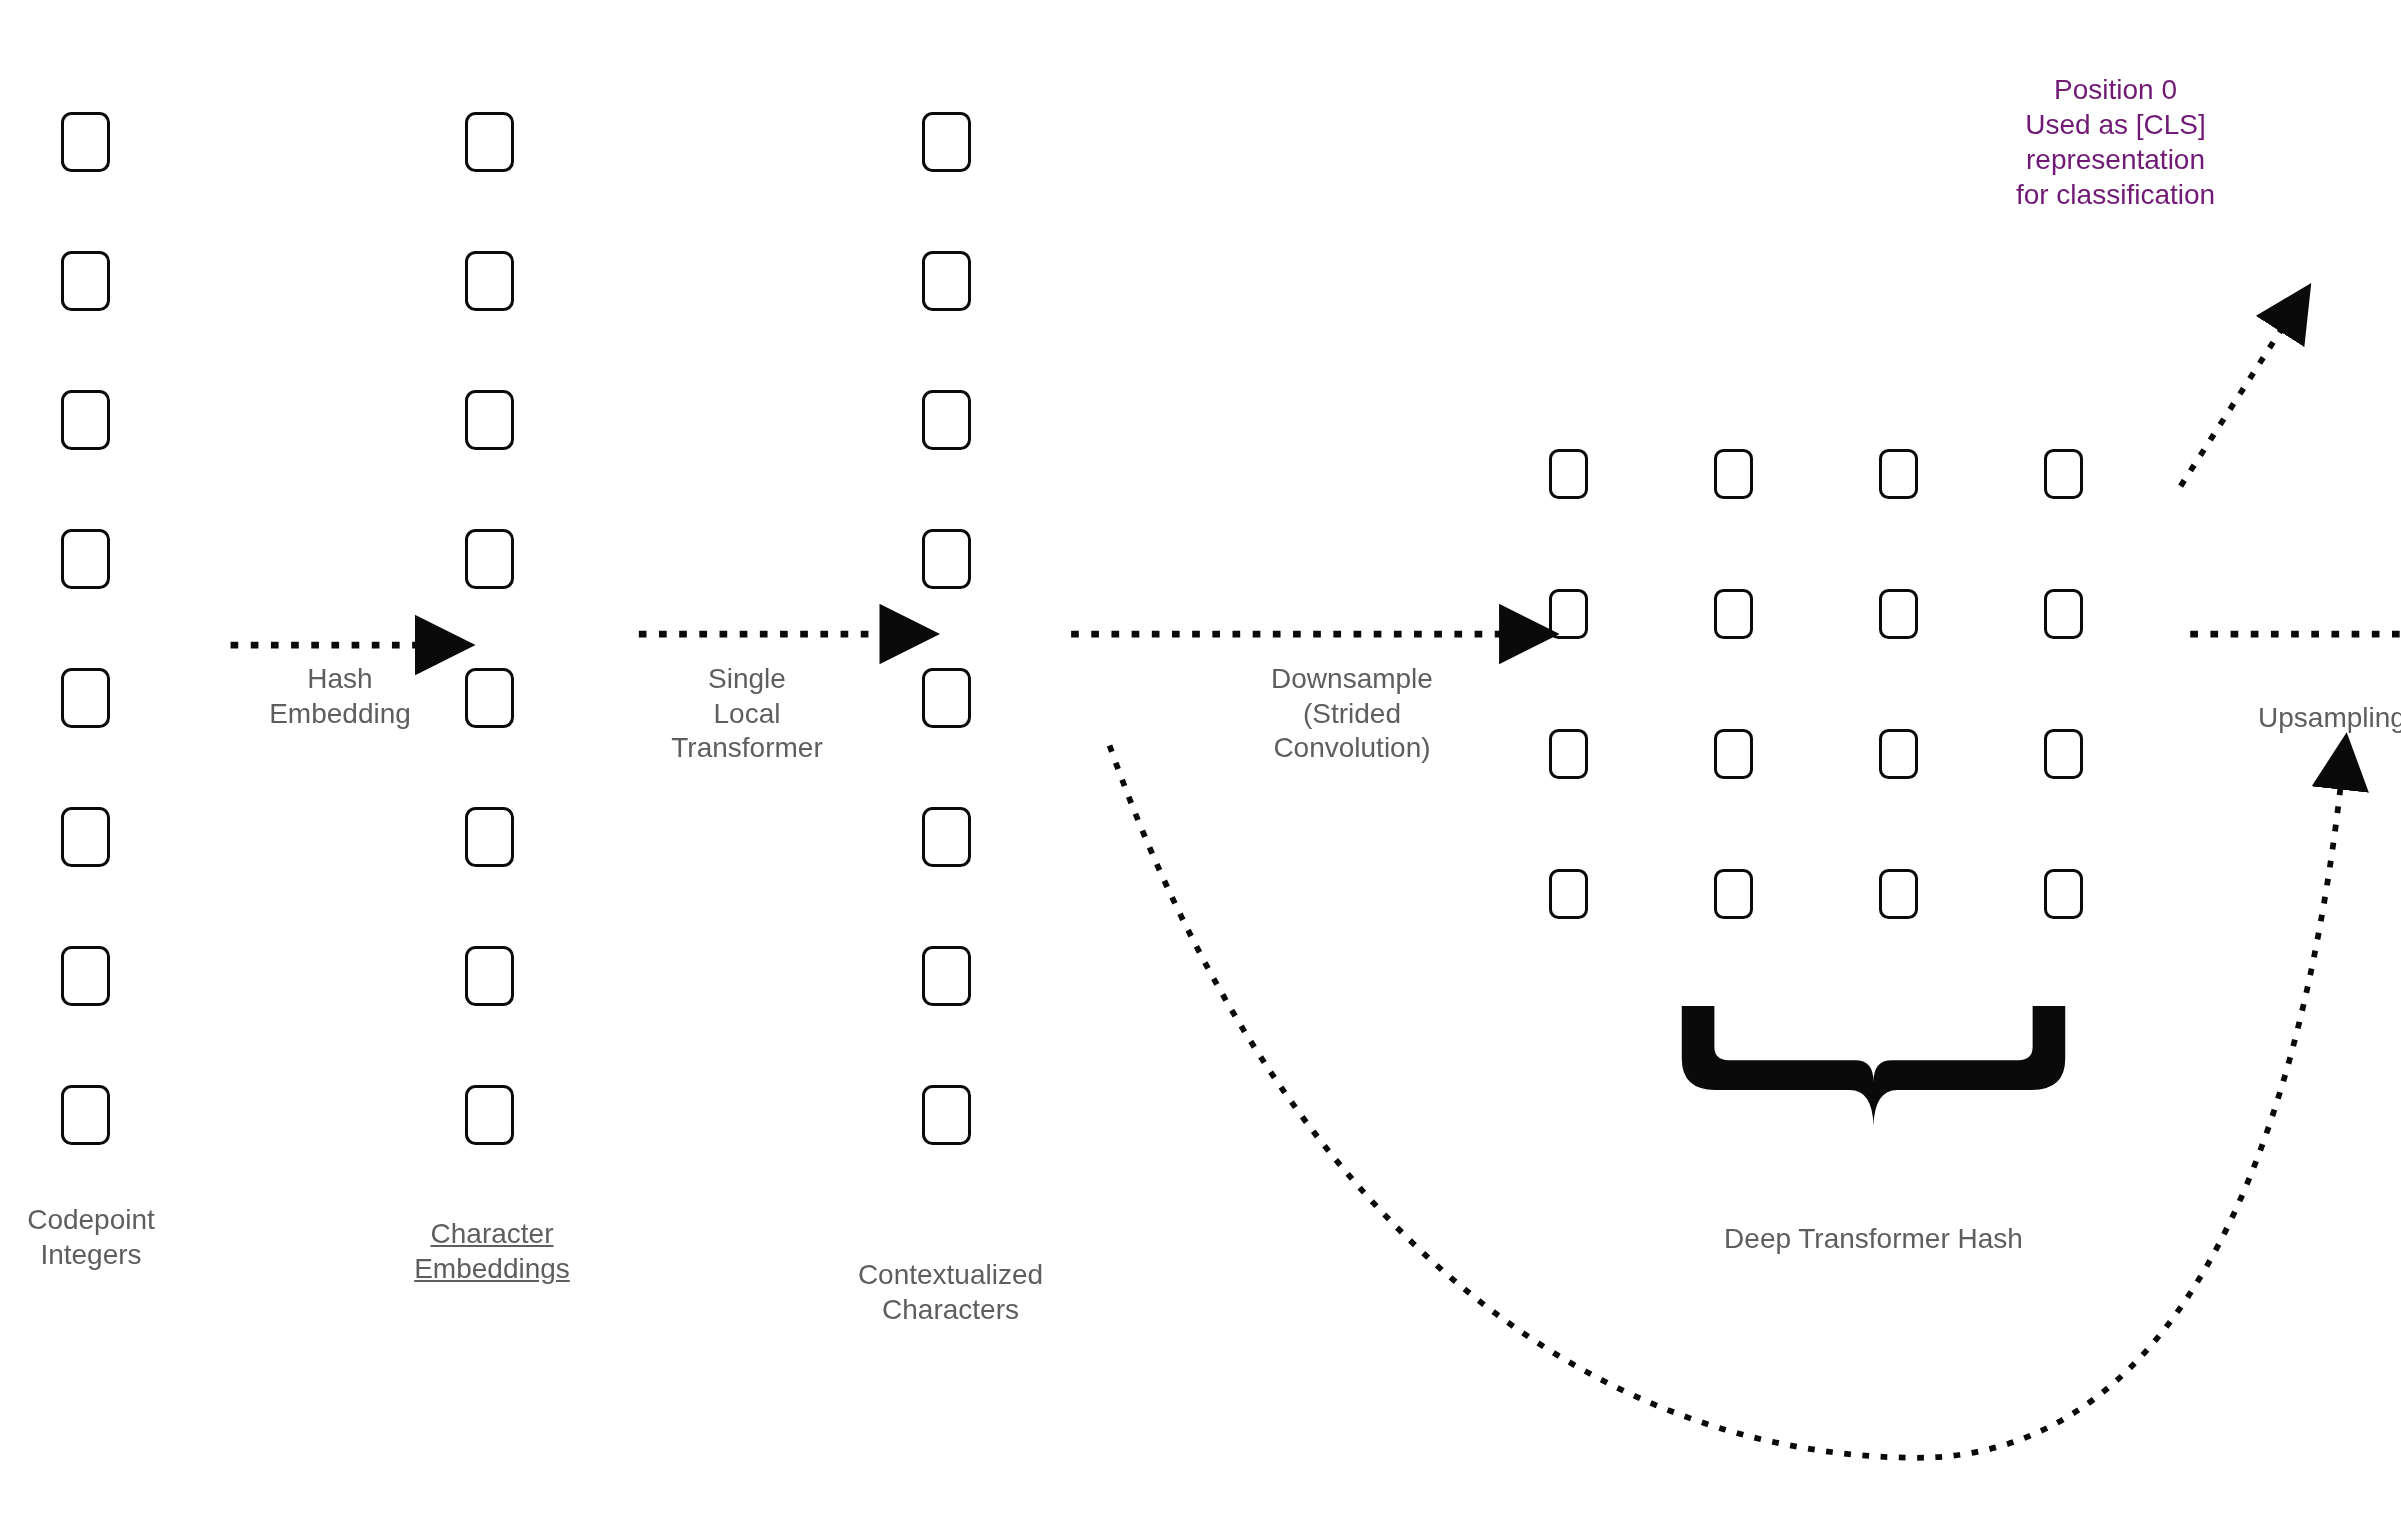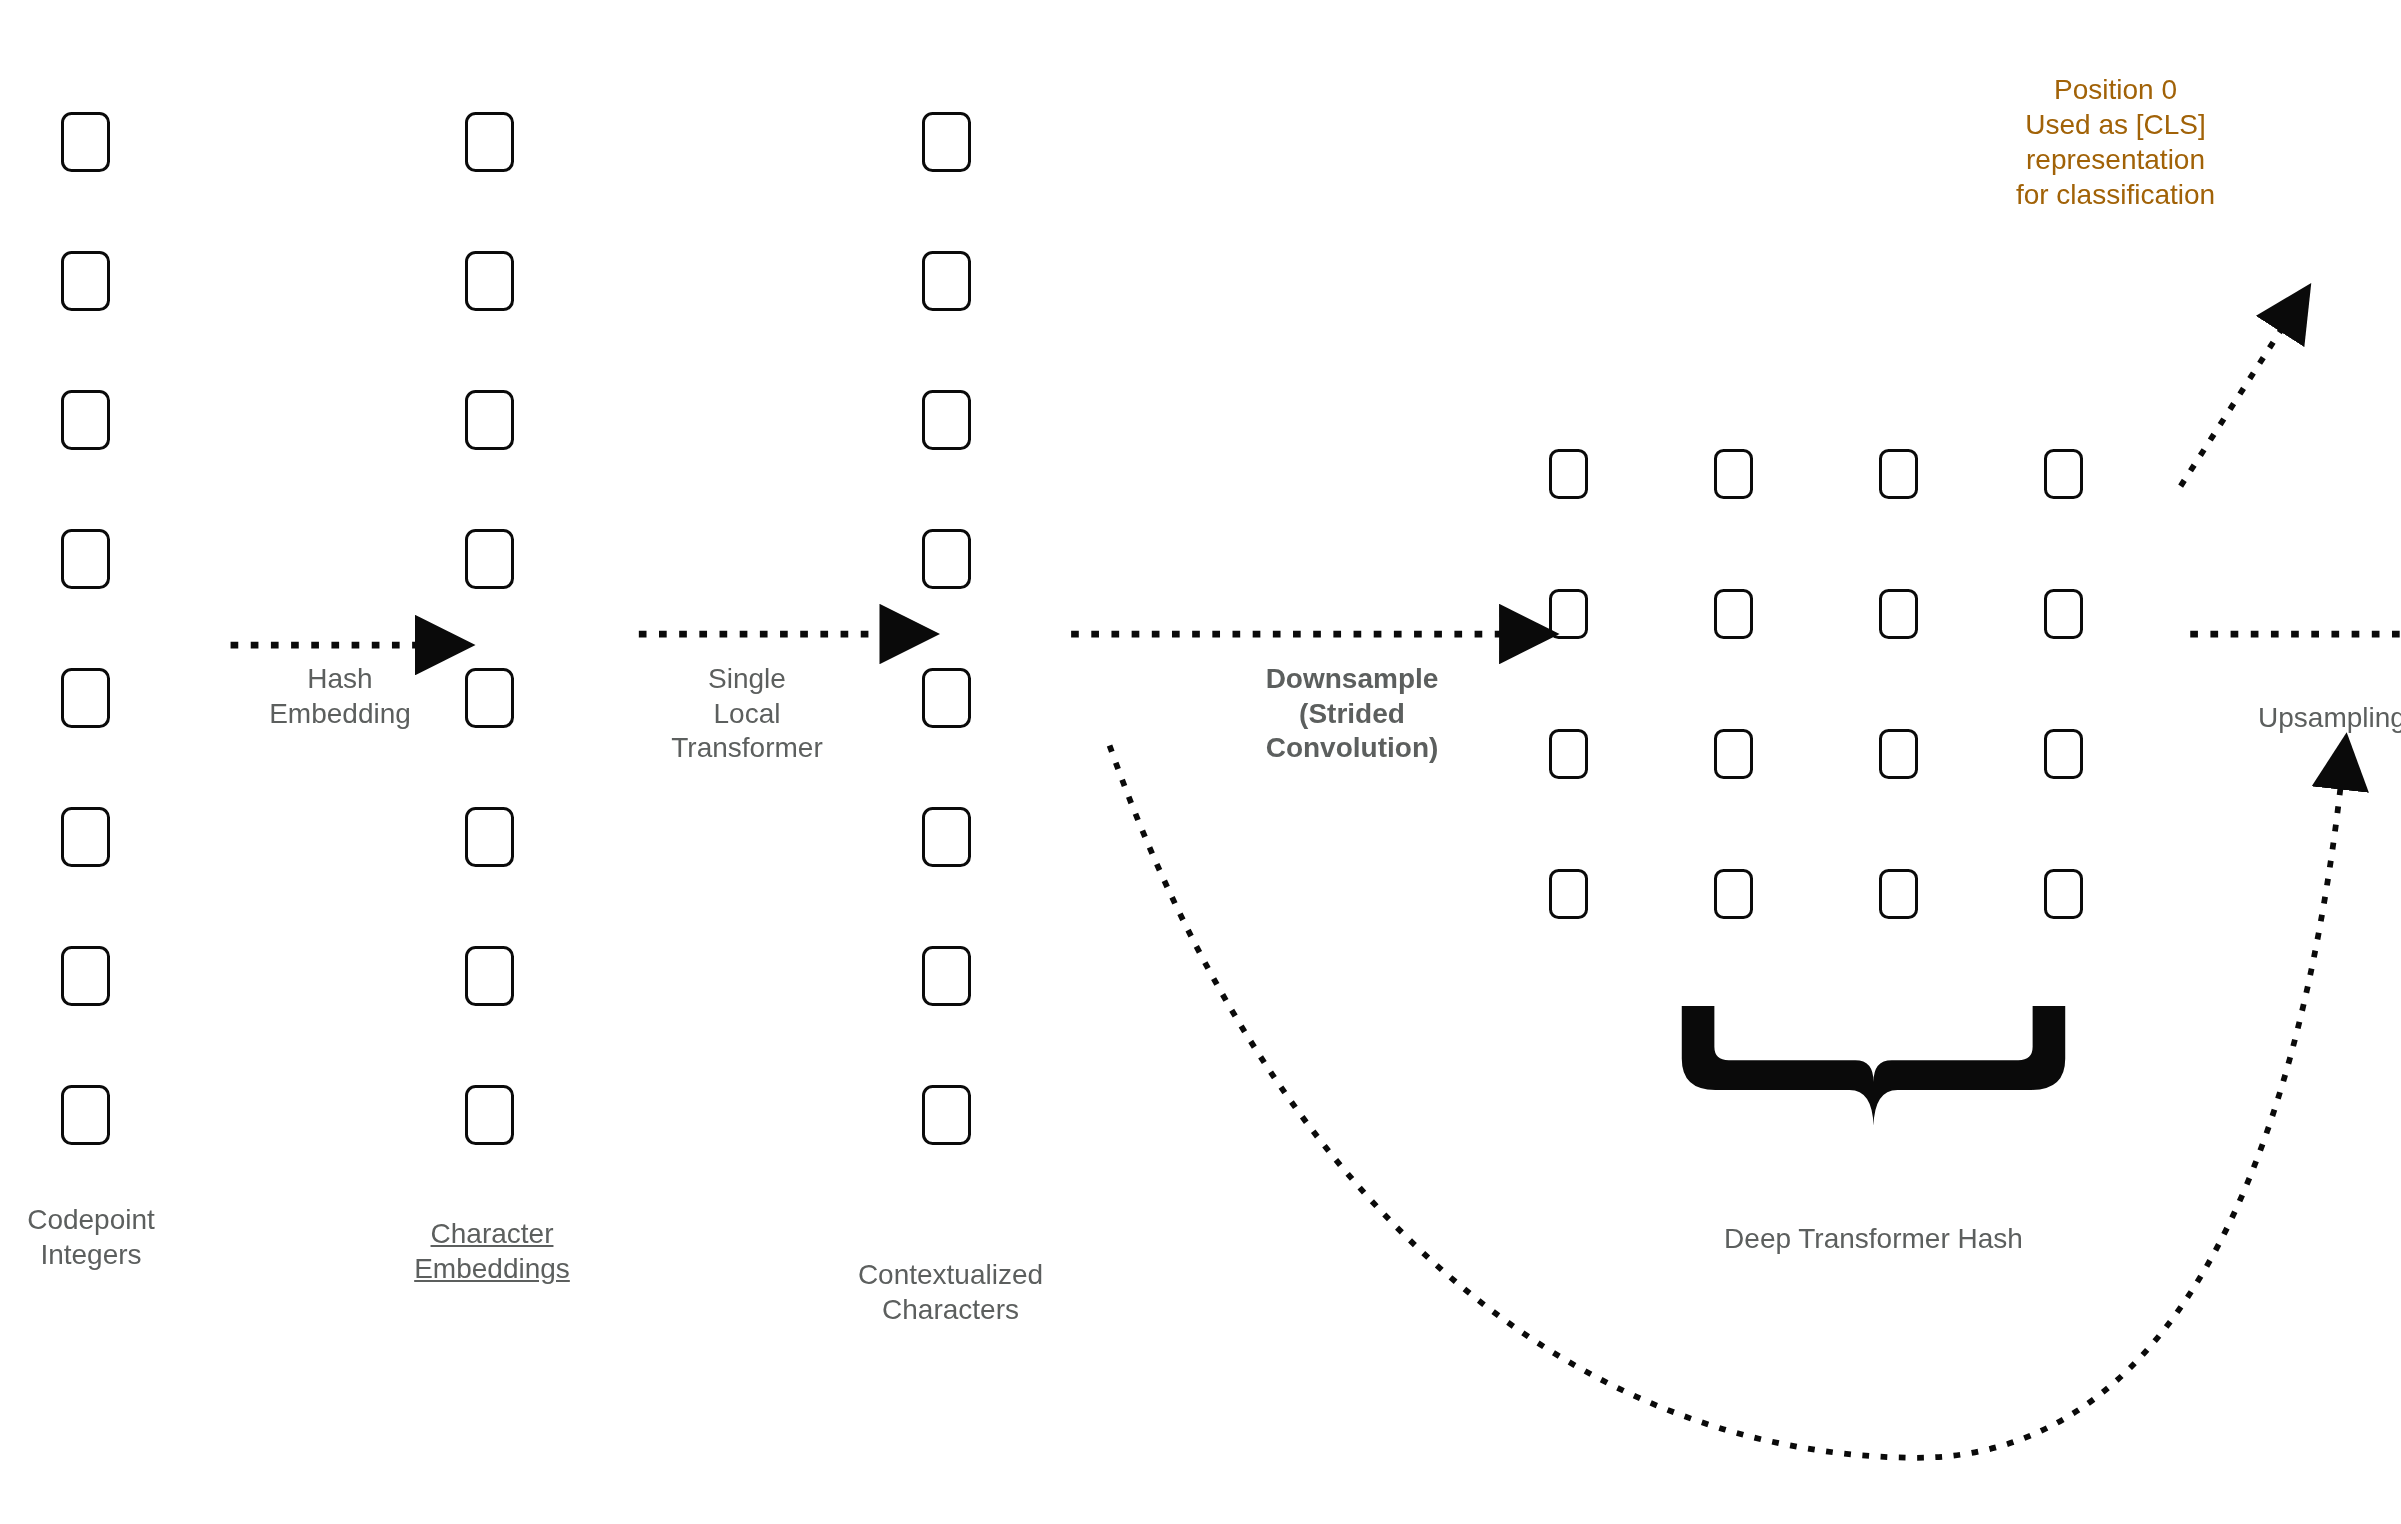--- a/index.html
+++ b/index.html
@@ -61,21 +61,21 @@
   .steplabel {
     position: absolute;
     color: #5c5f5e;
     font-size: 28px;
     line-height: 1.24;
     text-align: center;
     white-space: pre-line;
   }
   .annot {
     position: absolute;
-    color: #a16207;
+    color: #701a75;
     font-size: 28px;
     line-height: 1.25;
     text-align: center;
     white-space: pre-line;
   }
   svg.overlay {
     position: absolute;
     left: 0; top: 0;
     width: 3307px;
     height: 1525px;
@@ -182,21 +182,21 @@
   <div class="caption" style="left:2382px; top:1203px; width:365px;">Concatenated
 Representations</div>
 
   <div class="steplabel" style="left:191px; top:662px; width:298px;">Hash
 Embedding</div>
 
   <div class="steplabel" style="left:598px; top:662px; width:298px;">Single
 Local
 Transformer</div>
 
-  <div class="steplabel" style="left:1155px; top:662px; width:394px;font-weight:bold;">Downsample
+  <div class="steplabel" style="left:1155px; top:662px; width:394px;">Downsample
 (Strided
 Convolution)</div>
 
   <div class="steplabel" style="left:2183px; top:701px; width:298px;">Upsampling</div>
 
   <div class="annot" style="left:1914px; top:72px; width:403px;">Position 0
 Used as [CLS]
 representation
 for classification</div>
 

